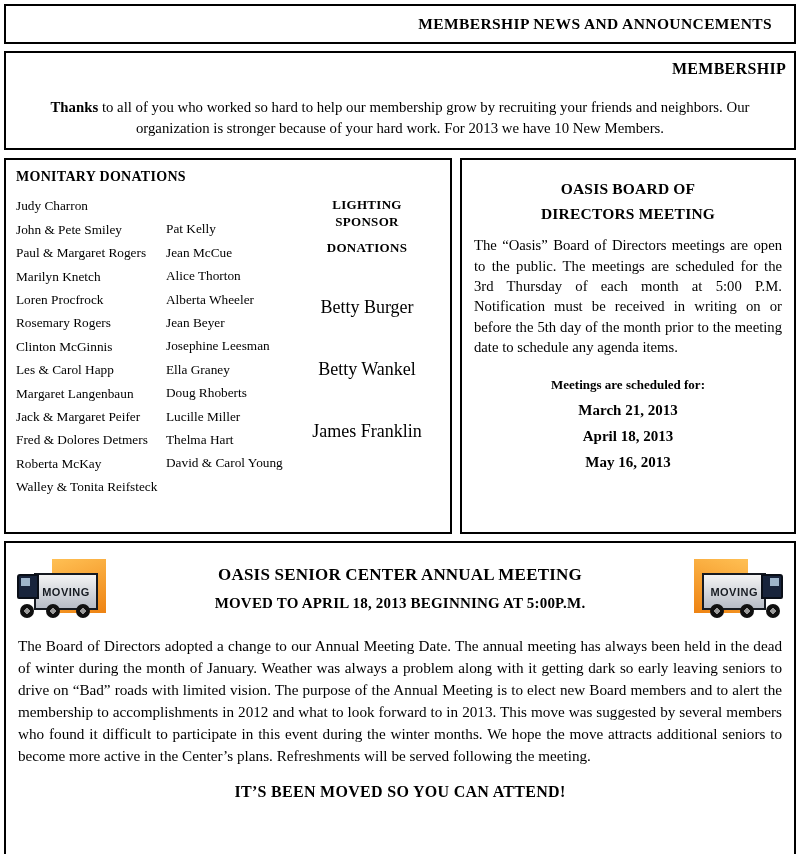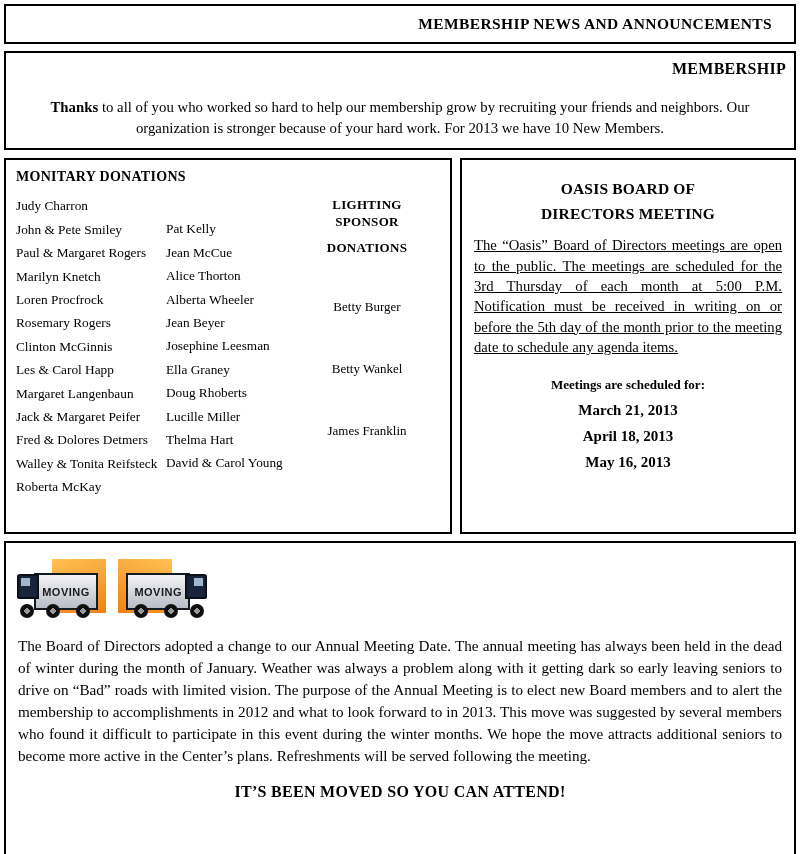--- a/index.html
+++ b/index.html
@@ -26,26 +26,26 @@
   .donations-box { width: 448px; min-height: 376px; padding: 9px 10px; }
   .don-title { font-weight: bold; font-size: 14px; letter-spacing: .3px; margin-bottom: 9px; }
   .don-cols { display: flex; }
   .don-col.col1 { width: 150px; }
   .don-col.col2 { width: 128px; padding-top: 23px; }
   .donor { font-size: 13.3px; line-height: 23.4px; white-space: nowrap; }
   .lighting-col { flex: 1; text-align: center; padding-top: 2px; }
   .lighting-title div { font-weight: bold; font-size: 13px; line-height: 17px; letter-spacing: .3px; }
   .lighting-title .gap-top { margin-top: 9px; }
   .lighting-names { margin-top: 8px; }
-  .lighting-names .donor { line-height: 22px; font-size: 13px; white-space: nowrap; margin-top: 40px; }
+  .lighting-names .donor { line-height: 22px; font-size: 18px; white-space: nowrap; margin-top: 40px; }
 
   
   .board-box { flex: 1; min-height: 376px; padding: 16px 12px; }
   .board-title { text-align: center; font-weight: bold; font-size: 15.5px; line-height: 25px; letter-spacing: .2px; }
-  .board-text { margin-top: 9px; font-size: 14.7px; line-height: 1.38; text-align: justify; text-decoration: underline; }
+  .board-text { margin-top: 9px; font-size: 14.7px; line-height: 1.38; text-align: justify; }
   .board-schedule { margin-top: 20px; text-align: center; }
   .schedule-label { font-weight: bold; font-size: 13px; margin-bottom: 4px; }
   .meeting-date { font-weight: bold; font-size: 15px; line-height: 26px; }
 
   
   .bottom-box { margin-top: 7px; padding: 8px 10px 10px; min-height: 322px; }
   .bottom-header { display: flex; align-items: flex-start; }
   .bottom-titles { flex: 1; text-align: center; padding-top: 14px; }
   .annual-title { font-weight: bold; font-size: 17px; letter-spacing: .2px; }
   .annual-subtitle { font-weight: bold; font-size: 15px; margin-top: 10px; letter-spacing: .2px; }
@@ -95,22 +95,22 @@
             <div class="donor">John &amp; Pete Smiley</div>
             <div class="donor">Paul &amp; Margaret Rogers</div>
             <div class="donor">Marilyn Knetch</div>
             <div class="donor">Loren Procfrock</div>
             <div class="donor">Rosemary Rogers</div>
             <div class="donor">Clinton McGinnis</div>
             <div class="donor">Les &amp; Carol Happ</div>
             <div class="donor">Margaret Langenbaun</div>
             <div class="donor">Jack &amp; Margaret Peifer</div>
             <div class="donor">Fred &amp; Dolores Detmers</div>
+            <div class="donor">Roberta McKay</div>
             <div class="donor">Walley &amp; Tonita Reifsteck</div>
-            <div class="donor">Roberta McKay</div>
           </div>
         <div class="don-col col2">
             <div class="donor">Pat Kelly</div>
             <div class="donor">Jean McCue</div>
             <div class="donor">Alice Thorton</div>
             <div class="donor">Alberta Wheeler</div>
             <div class="donor">Jean Beyer</div>
             <div class="donor">Josephine Leesman</div>
             <div class="donor">Ella Graney</div>
             <div class="donor">Doug Rhoberts</div>
@@ -156,20 +156,24 @@
         <div class="truck-bg"></div>
         <div class="trailer">
           <span class="truck-label">MOVING</span>
         </div>
         <div class="cab"></div>
         <div class="wheel w1"></div>
         <div class="wheel w2"></div>
         <div class="wheel w3"></div>
       </div>
 
+      <div class="bottom-titles">
+        <div class="annual-title">OASIS SENIOR CENTER ANNUAL MEETING</div>
+        <div class="annual-subtitle">MOVED TO APRIL 18, 2013 BEGINNING AT 5:00P.M.</div>
+      </div>
 
       <div class="truck flip">
         <div class="truck-bg"></div>
         <div class="trailer">
           <span class="truck-label">MOVING</span>
         </div>
         <div class="cab"></div>
         <div class="wheel w1"></div>
         <div class="wheel w2"></div>
         <div class="wheel w3"></div>

